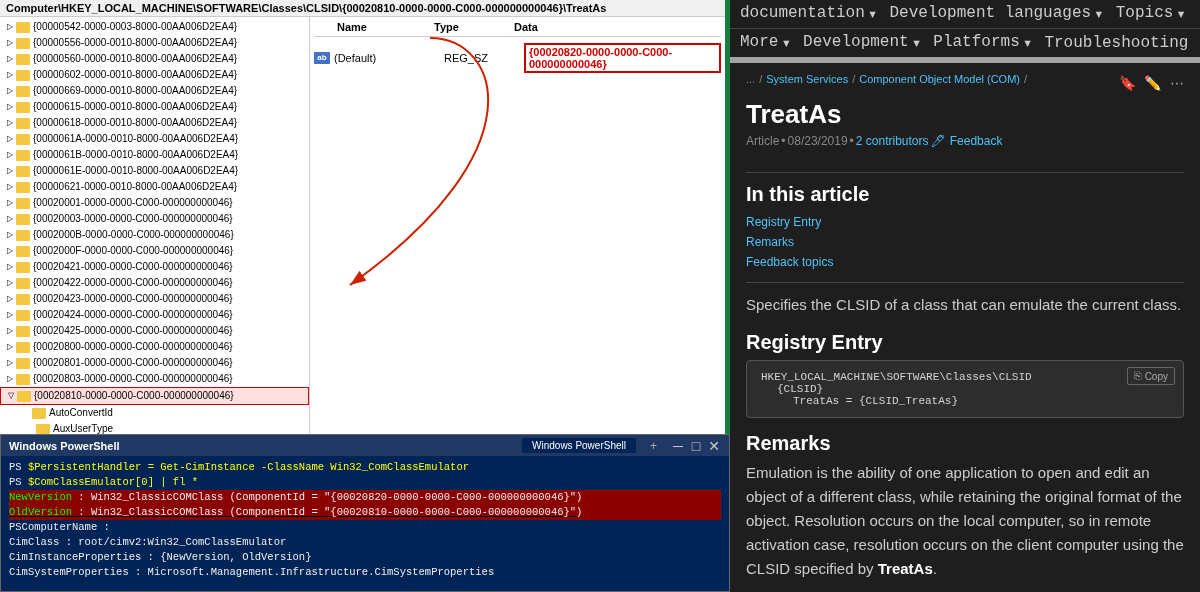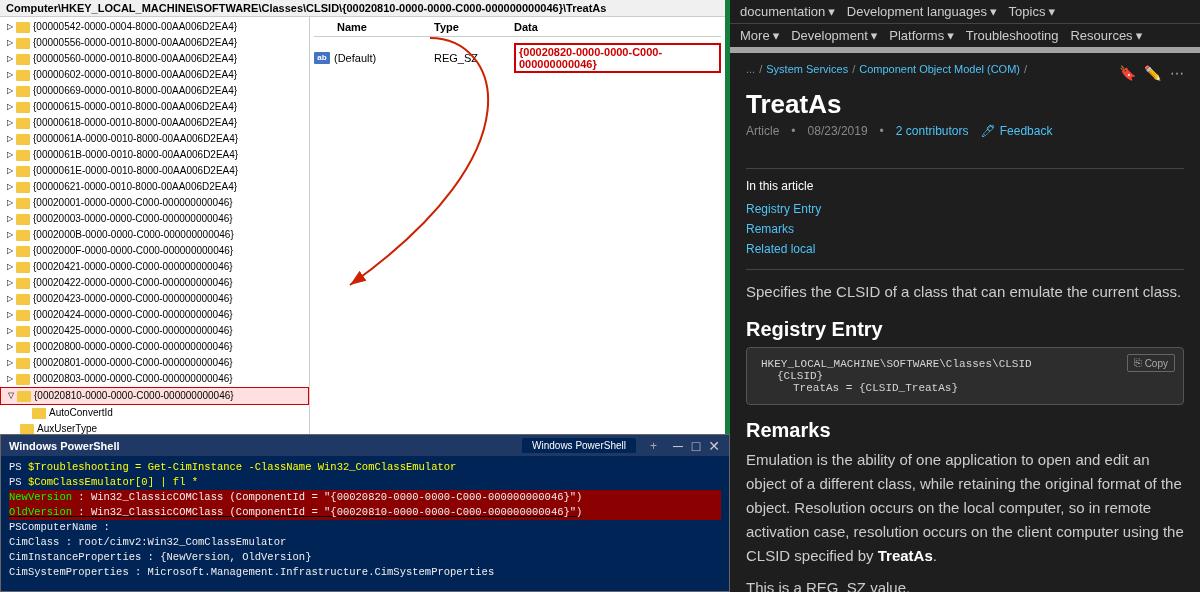--- a/index.html
+++ b/index.html
@@ -94,21 +94,21 @@
     .reg-right-header .col-type { width: 80px; }
     .reg-right-header .col-data { flex: 1; }
 
     .reg-data-row {
       display: flex;
       align-items: center;
       padding: 2px 0;
       font-size: 11px;
     }
 
-    .reg-data-row .col-name { width: 120px; display: flex; align-items: flex-start; gap: 4px; }
+    .reg-data-row .col-name { width: 130px; display: flex; align-items: flex-start; gap: 4px; }
     .reg-data-row .col-type { width: 80px; }
     .reg-data-row .col-data { flex: 1; color: #cc0000; font-weight: bold; border: 2px solid #cc0000; padding: 1px 3px; }
 
     .ab-icon {
       display: inline-block;
       width: 16px;
       height: 12px;
       background: #4472c4;
       color: #fff;
       font-size: 8px;
@@ -225,26 +225,27 @@
       border-bottom: 1px solid #444;
       padding: 4px 10px;
       display: flex;
       align-items: center;
       gap: 12px;
       flex-shrink: 0;
     }
 
     .docs-nav-item {
       color: #ccc;
-      font-size: 13px;
+      font-size: 16px;
       cursor: pointer;
       display: flex;
-      align-items: flex-end;
+      align-items: flex-start;
       gap: 3px;
       white-space: nowrap;
+      font-family: Liberation Mono, monospace;
     }
 
     .docs-nav2 {
       background: #1e1e1e;
       border-bottom: 6px solid #a3a3a3;
       padding: 4px 10px;
       display: flex;
       align-items: center;
       gap: 12px;
       flex-shrink: 0;
@@ -272,41 +273,41 @@
     .docs-title {
       font-size: 26px;
       font-weight: bold;
       color: #fff;
       margin-bottom: 4px;
     }
 
     .docs-meta {
       font-size: 12px;
       color: #888;
-      margin-bottom: 20px;
+      margin-bottom: 14px;
       display: flex;
       align-items: flex-end;
-      gap: 12px;
+      gap: 2px;
     }
 
     .docs-meta a { color: #4fc3f7; text-decoration: none; }
 
     .docs-feedback {
       color: #4fc3f7;
       font-size: 12px;
       cursor: pointer;
       margin-left: auto;
       display: flex;
       align-items: center;
       gap: 4px;
     }
 
     .docs-toc-title {
-      font-size: 12px;
-      font-weight: normal;
+      font-size: 20px;
+      font-weight: bold;
       color: #fff;
       margin-bottom: 6px;
     }
 
     .docs-toc a {
       display: block;
       color: #4fc3f7;
       text-decoration: none;
       font-size: 12px;
       line-height: 20px;
@@ -391,21 +392,21 @@
   <div class="reg-title-bar">
     <span>Computer\HKEY_LOCAL_MACHINE\SOFTWARE\Classes\CLSID\{00020810-0000-0000-C000-000000000046}\TreatAs</span>
   </div>
   <div class="reg-content">
 
     <div class="reg-left-tree">
 
       <div class="tree-item">
         <span class="tree-arrow">▷</span>
         <span class="tree-folder-icon"></span>
-        <span>{00000542-0000-0004-8000-00AA006D2EA4}</span>
+        <span>{00000542-0000-0003-8000-00AA006D2EA4}</span>
       </div>
       <div class="tree-item">
         <span class="tree-arrow">▷</span>
         <span class="tree-folder-icon"></span>
         <span>{00000556-0000-0010-8000-00AA006D2EA4}</span>
       </div>
       <div class="tree-item">
         <span class="tree-arrow">▷</span>
         <span class="tree-folder-icon"></span>
         <span>{00000560-0000-0010-8000-00AA006D2EA4}</span>
@@ -514,21 +515,21 @@
       <div class="tree-item highlighted" style="border:1.5px solid #cc0000; background:#ffe0e0;">
         <span class="tree-arrow">▽</span>
         <span class="tree-folder-icon"></span>
         <span>{00020810-0000-0000-C000-000000000046}</span>
       </div>
       <div class="tree-item" style="padding-left:20px;">
         <span class="tree-arrow"></span>
         <span class="tree-folder-icon"></span>
         <span>AutoConvertId</span>
       </div>
-      <div class="tree-item" style="padding-left:8px;">
+      <div class="tree-item" style="padding-left:24px;">
         <span class="tree-arrow"></span>
         <span class="tree-folder-icon"></span>
         <span>AuxUserType</span>
       </div>
       <div class="tree-item" style="padding-left:20px;">
         <span class="tree-arrow"></span>
         <span class="tree-folder-icon"></span>
         <span>DefaultIcon</span>
       </div>
       <div class="tree-item" style="padding-left:20px;">
@@ -602,21 +603,21 @@
       <span class="ps-tab-plus">+</span>
       <div class="ps-controls">
         <button class="ps-btn">─</button>
         <button class="ps-btn">□</button>
         <button class="ps-btn">✕</button>
       </div>
     </div>
     <div class="ps-content">
       <div class="ps-line">
         <span class="ps-prompt">PS </span>
-        <span class="ps-cmd">$Troubleshooting = Get-CimInstance -ClassName Win32_ComClassEmulator</span>
+        <span class="ps-cmd">$PersistentHandler = Get-CimInstance -ClassName Win32_ComClassEmulator</span>
       </div>
       <div class="ps-line">
         <span class="ps-prompt">PS </span>
         <span class="ps-cmd">$ComClassEmulator[0] | fl *</span>
       </div>
       <div class="ps-line" style="background:#8b0000; display:inline-block; width:100%;font-family:Liberation Mono, monospace;">
         <span class="ps-key-green">NewVersion        </span>
         <span class="ps-value">: Win32_ClassicCOMClass (ComponentId = "{00020820-0000-0000-C000-000000000046}")</span>
       </div>
       <div class="ps-line" style="background:#8b0000; display:inline-block; width:100%;text-decoration:underline;">
@@ -712,21 +713,21 @@
         </div>
       </div>
     </div>
 
     <hr class="divider-line">
 
     <div class="docs-toc-title">In this article</div>
     <div class="docs-toc">
       <a>Registry Entry</a>
       <a>Remarks</a>
-      <a>Related local</a>
+      <a>Feedback topics</a>
     </div>
 
     <hr class="divider-line">
 
     <p class="docs-text">Specifies the CLSID of a class that can emulate the current class.</p>
 
     <h2 class="docs-section-title">Registry Entry</h2>
 
     <div class="docs-code-block">
       <button class="docs-copy-btn">

